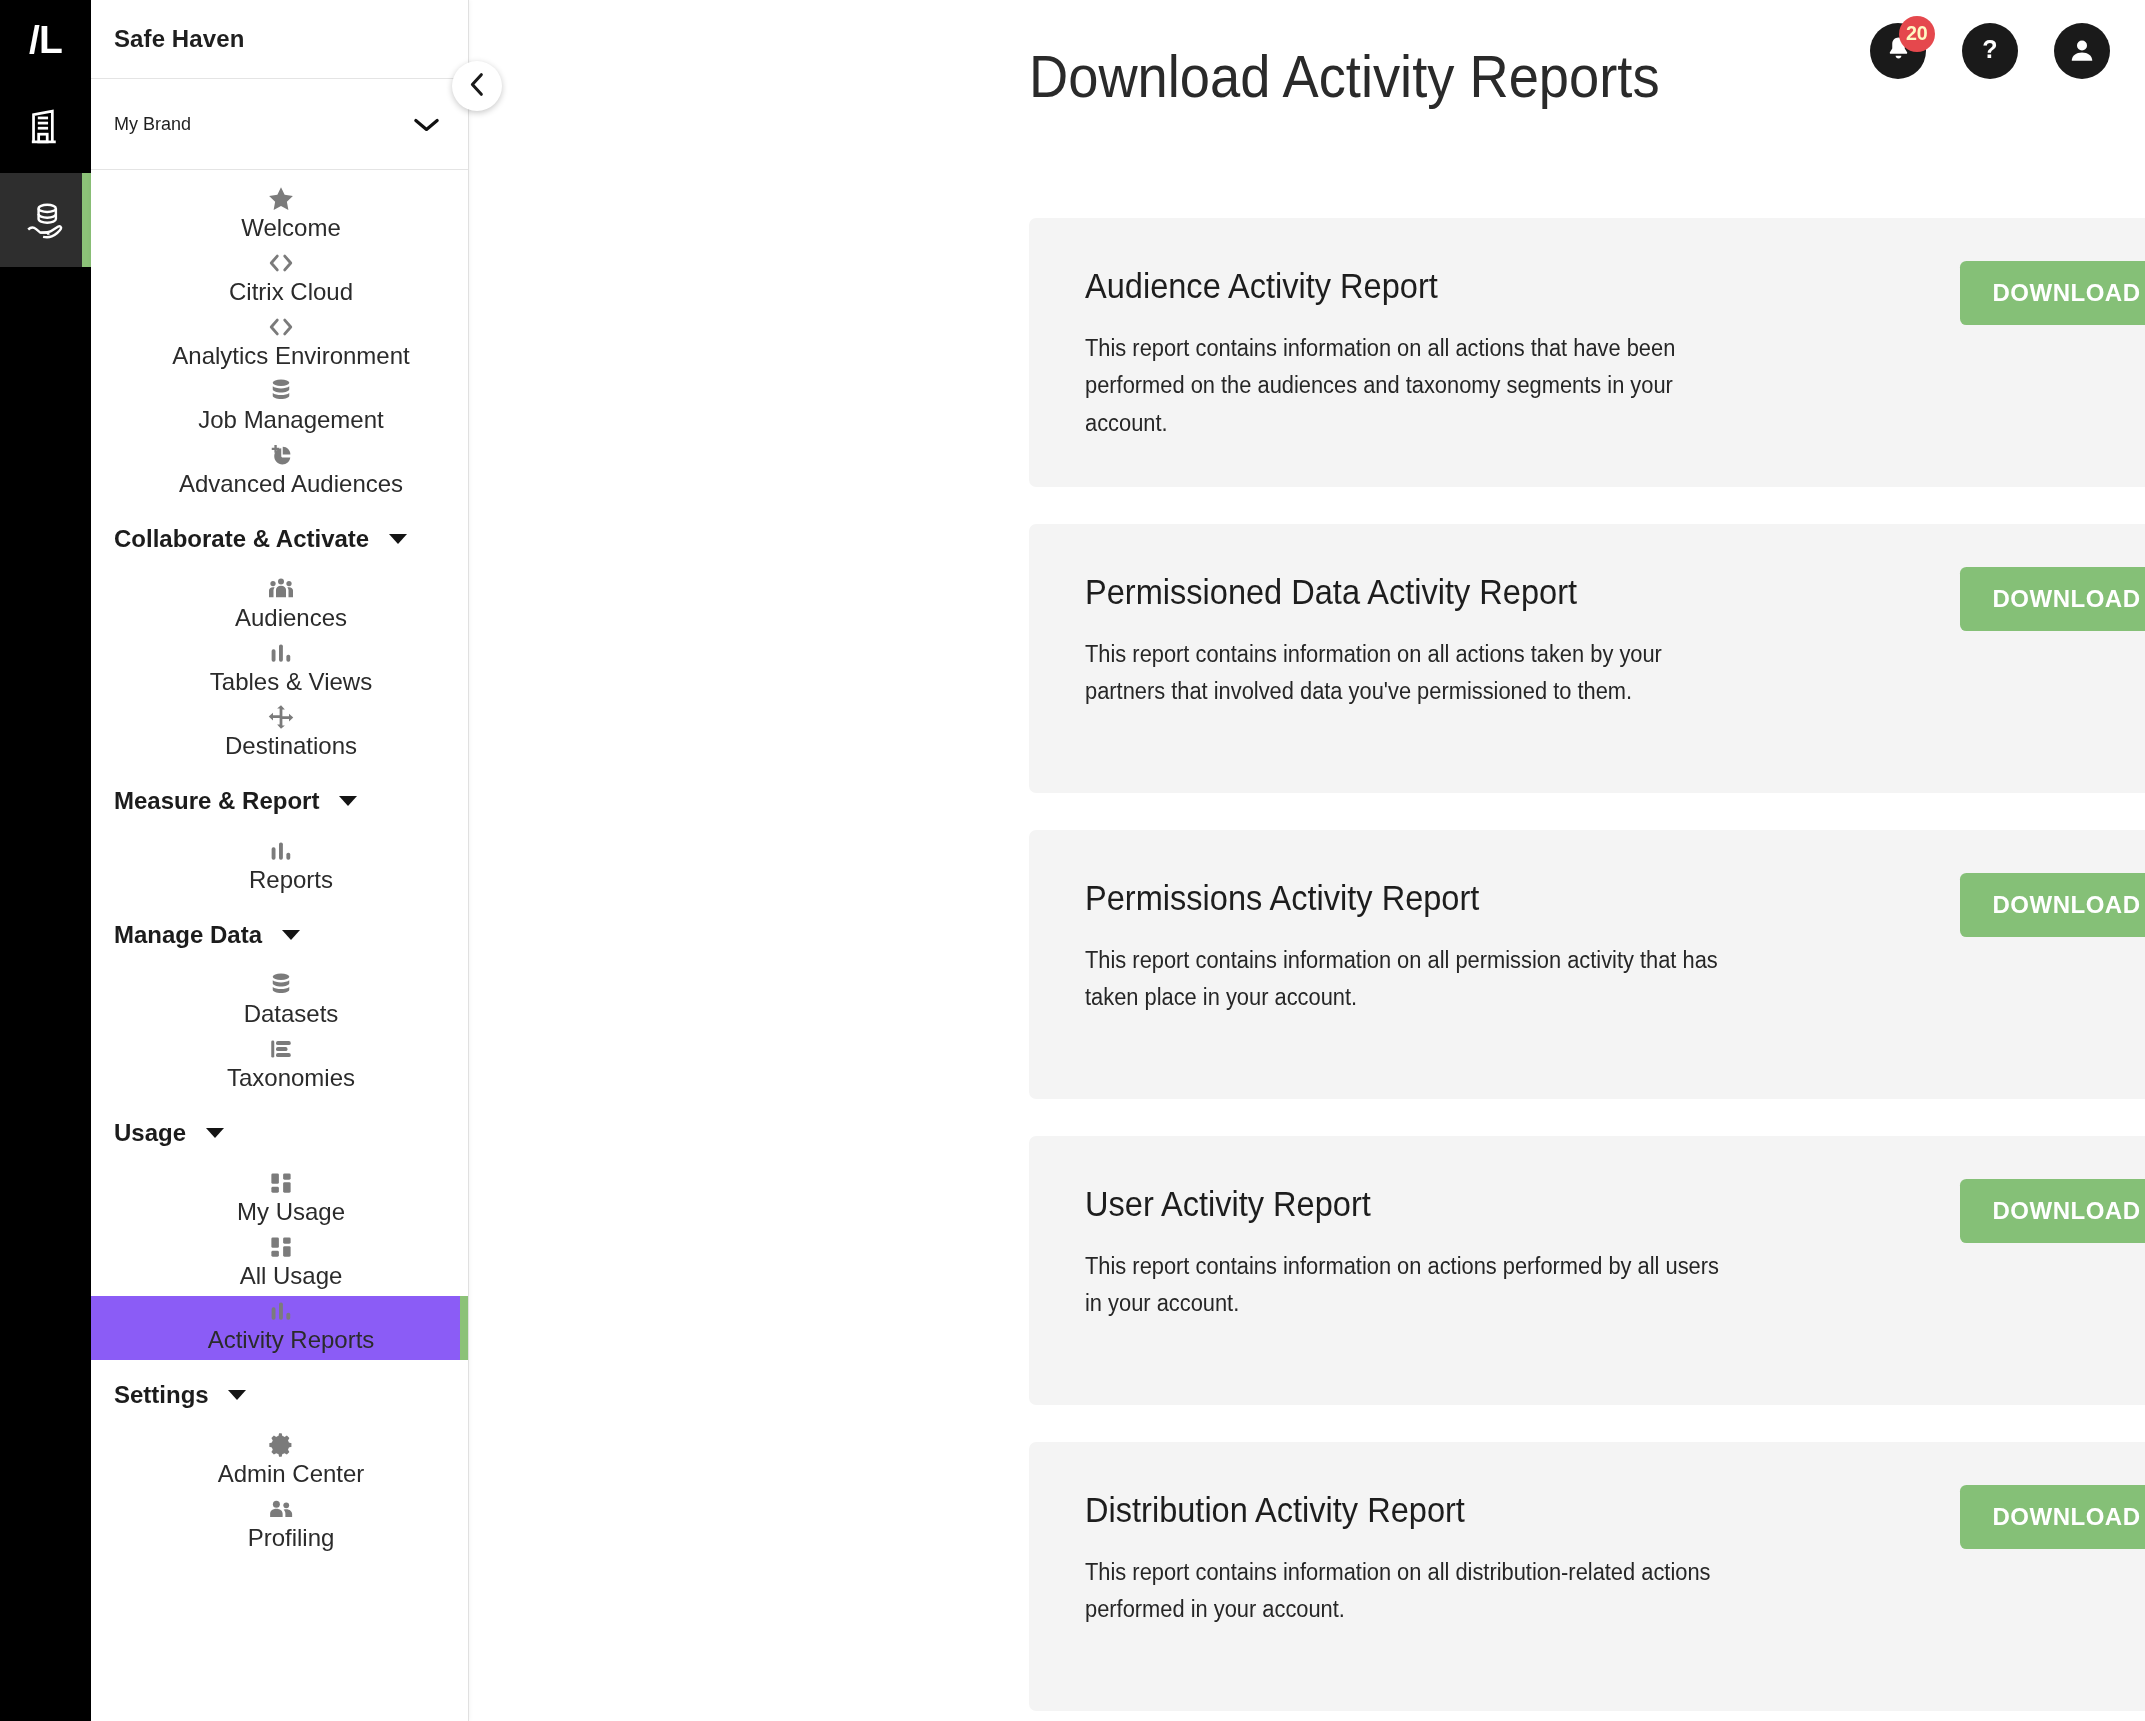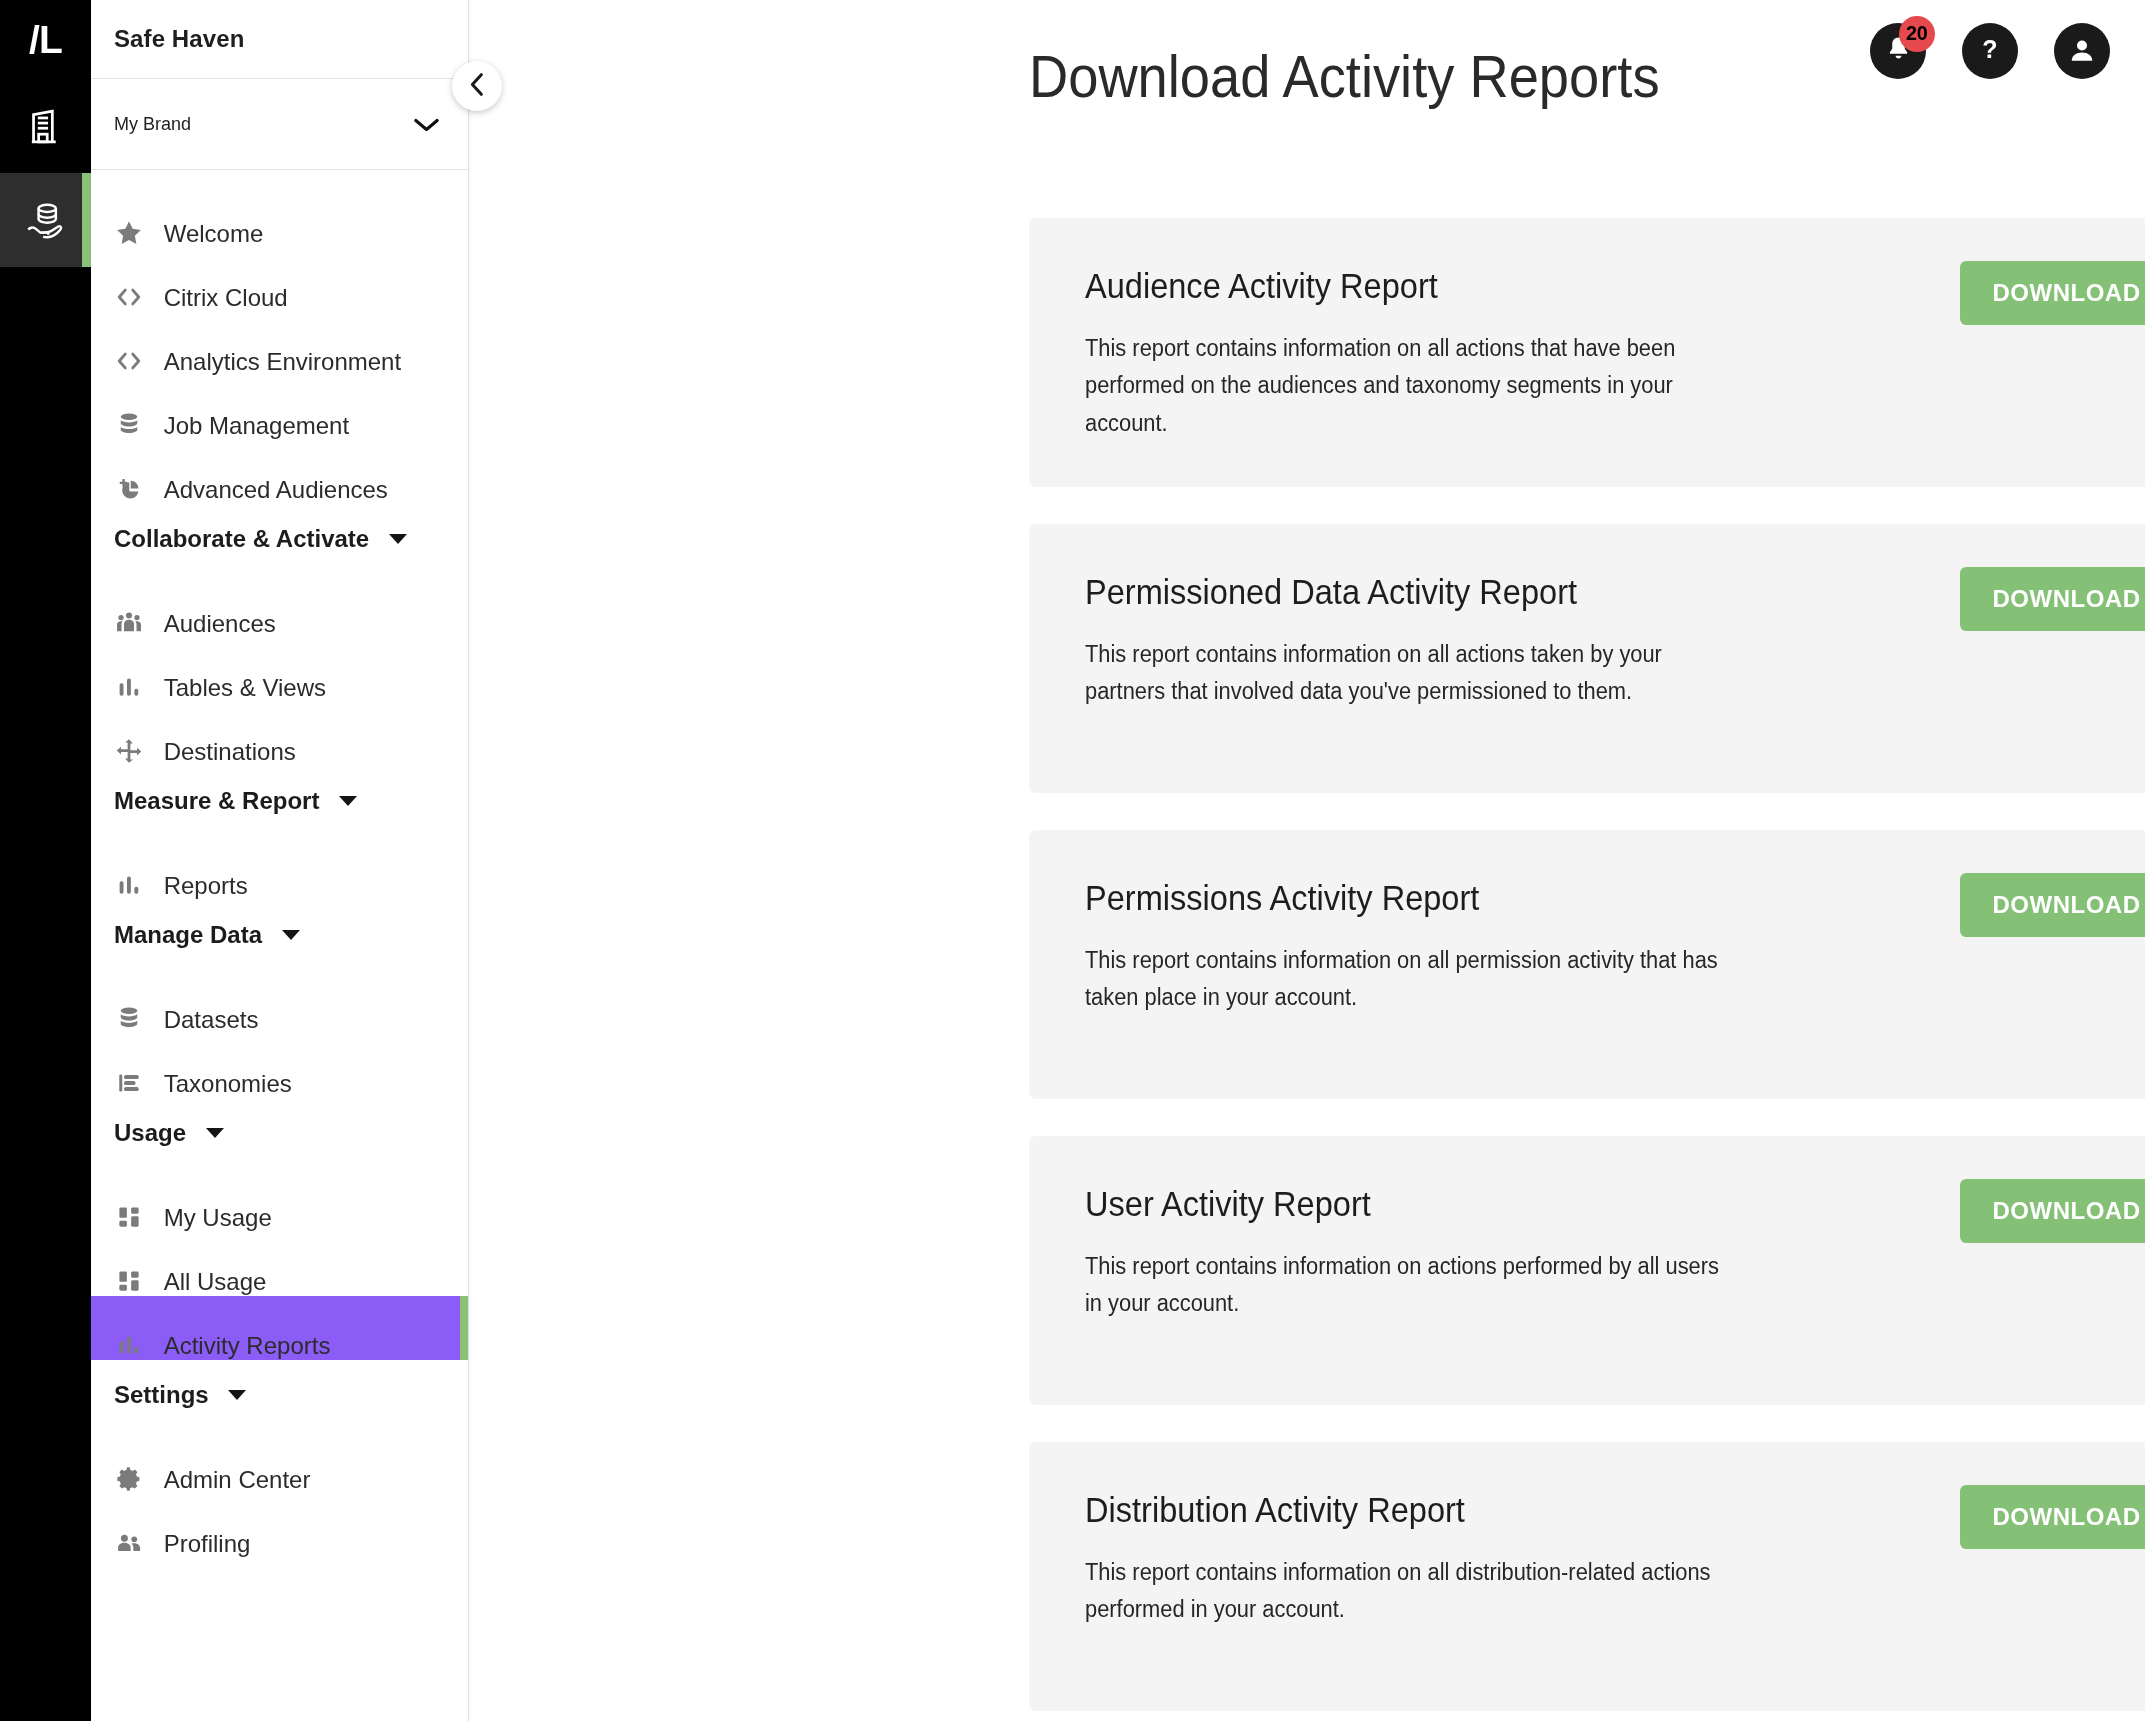--- a/index.html
+++ b/index.html
@@ -104,24 +104,25 @@
     width: 23px; height: 13.4px;
   }
   .nav {
     padding-top: 14.3px;
     flex: 1;
     overflow: hidden;
   }
   .nav-item {
     height: 64px;
     display: flex;
-    align-items: flex-end;
+    align-items: center;
     padding-left: 23px;
     cursor: pointer;
     position: relative;
+    flex-direction: column;
   }
   .nav-item .ico {
     width: 39px;
     min-width: 39px;
     display: flex;
     align-items: center;
     justify-content: flex-start;
     margin-right: 10.7px;
   }
   .nav-label {
@@ -216,21 +217,21 @@
     justify-content: center;
     position: relative;
     cursor: pointer;
   }
   .badge {
     position: absolute;
     top: -7.2px; right: -9px;
     min-width: 36px; height: 36px;
     border-radius: 18px;
     background: #e5484d;
-    color: #000000;
+    color: #fef9c3;
     font-size: 19.7px;
     font-weight: 700;
     display: flex;
     align-items: center;
     justify-content: center;
     padding: 0 7.2px;
     margin-left: 44px;
   }
 
   .cards {

